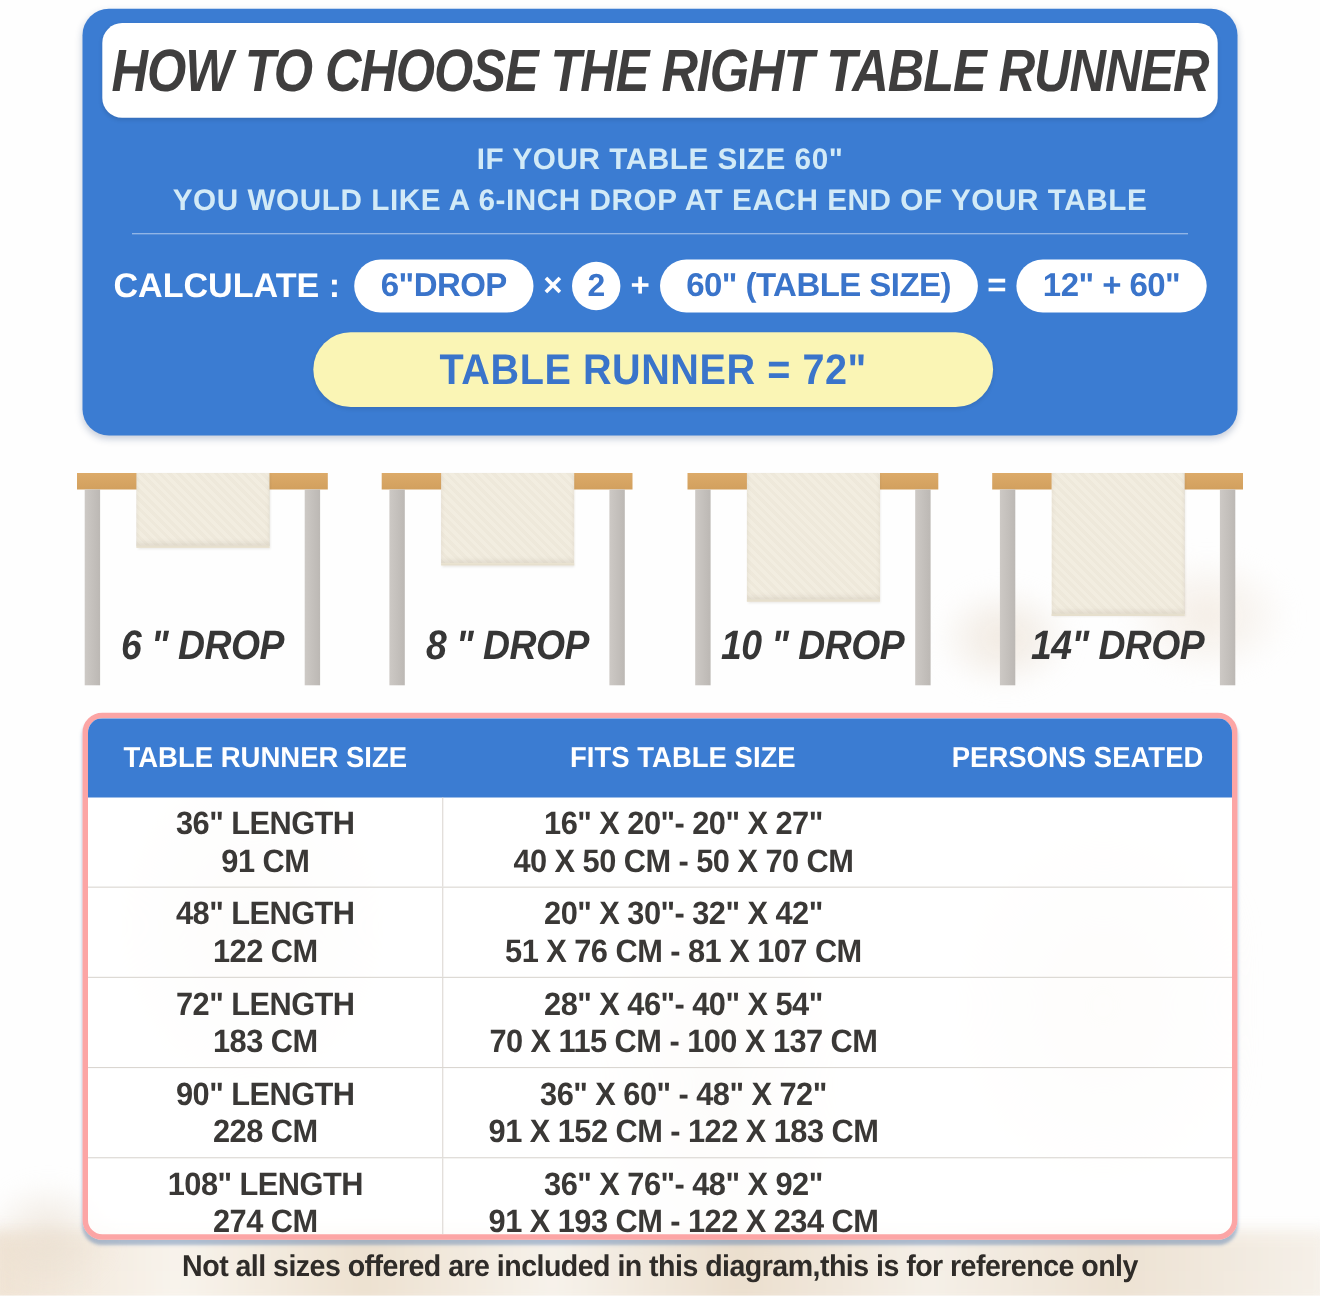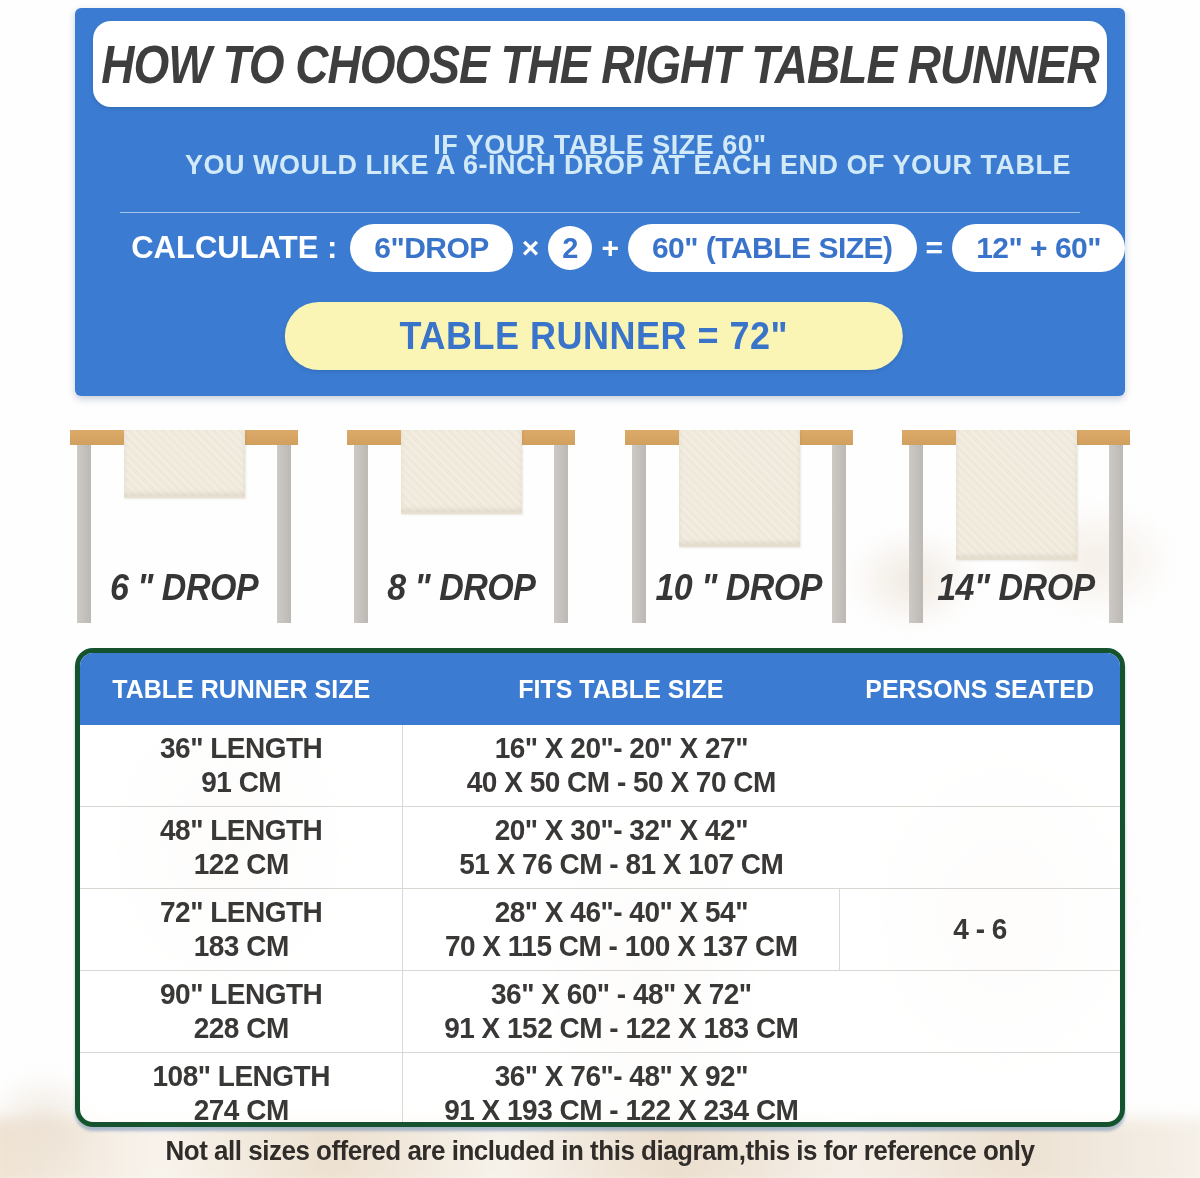--- a/index.html
+++ b/index.html
@@ -34,47 +34,47 @@
   }
   .bg-left-low{
     left:-20px;top:1040px;width:160px;height:140px;
     background:radial-gradient(80px 70px at 40% 60%, rgba(233,222,208,.7), rgba(233,222,208,0) 75%);
     filter:blur(8px);
   }
 
   
   .top-panel{
     position:absolute;z-index:2;left:75px;top:8px;width:1050px;height:388px;
-    background:#3b7cd2;border-radius:6px;
+    background:#3b7cd2;border-radius:24px;
     box-shadow:0 3px 7px rgba(30,60,110,.25);
   }
   .title-box{
     position:absolute;left:18px;top:13px;width:1014px;height:86px;
     background:#ffffff;border-radius:18px;
     display:flex;align-items:center;justify-content:center;
     box-shadow:0 2px 4px rgba(0,0,0,.12);
   }
   .title{
     margin:0;font-size:46px;font-weight:bold;font-style:italic;
     color:#3f3e3e;letter-spacing:-1px;white-space:nowrap;
     transform:scale(1.0,1.18);
   }
   .intro{
     position:absolute;left:0;width:100%;text-align:center;margin:0;
     color:#d2eaf7;font-size:27px;font-weight:bold;letter-spacing:.5px;
   }
   .intro-1{top:122px;}
-  .intro-2{top:142px;margin-left:28px;}
+  .intro-2{top:159px;}
   .divider{
     position:absolute;left:45px;right:45px;top:204px;height:1px;
     background:rgba(255,255,255,.55);
   }
   .calc-row{
-    position:absolute;left:0;top:216px;width:100%;
-    display:flex;align-items:center;justify-content:flex-end;gap:9px;
+    position:absolute;left:0;top:228px;width:100%;
+    display:flex;align-items:center;justify-content:center;gap:9px;
   }
   .calc-label{
     color:#ffffff;font-weight:bold;font-size:31px;letter-spacing:0px;
     margin-right:4px;white-space:nowrap;
   }
   .op{color:#ffffff;font-weight:bold;font-size:30px;}
   .pill{
     background:#ffffff;color:#3a74ca;font-weight:bold;font-size:30px;
     border-radius:999px;padding:7px 24px;white-space:nowrap;letter-spacing:-0.5px;
   }
@@ -124,21 +124,21 @@
   .drop-label{
     position:absolute;left:0;width:100%;top:138px;text-align:center;
     font-weight:bold;font-style:italic;font-size:34px;color:#363636;
     letter-spacing:-0.5px;white-space:nowrap;transform:scale(1,1.1);
   }
 
   
   .size-panel{
     position:absolute;z-index:2;left:75px;top:648px;width:1050px;height:479px;
     border-radius:18px;overflow:hidden;background:rgba(255,255,255,.80);
-    border:5px solid #14532d;box-sizing:border-box;
+    border:5px solid #fca5a5;box-sizing:border-box;
     box-shadow:0 4px 3px rgba(35,85,155,.35);
   }
   .chart-header{
     display:flex;height:72px;background:#3b7cd2;align-items:center;
   }
   .chart-header .hcell{
     color:#ffffff;font-weight:bold;font-size:25px;text-align:center;
     letter-spacing:0px;transform:scale(1,1.05);
   }
   .col1{width:31%;}
@@ -267,23 +267,20 @@
 
       <div class="crow">
         <div class="ccell col1">
           <span class="line">72" LENGTH</span>
           <span class="line">183 CM</span>
         </div>
         <div class="ccell col2">
           <span class="line">28" X 46"- 40" X 54"</span>
           <span class="line">70 X 115 CM - 100 X 137 CM</span>
         </div>
-        <div class="ccell col3">
-          <span class="persons">4 - 6</span>
-        </div>
       </div>
 
       <div class="crow">
         <div class="ccell col1">
           <span class="line">90" LENGTH</span>
           <span class="line">228 CM</span>
         </div>
         <div class="ccell col2">
           <span class="line">36" X 60" - 48" X 72"</span>
           <span class="line">91 X 152 CM - 122 X 183 CM</span>

